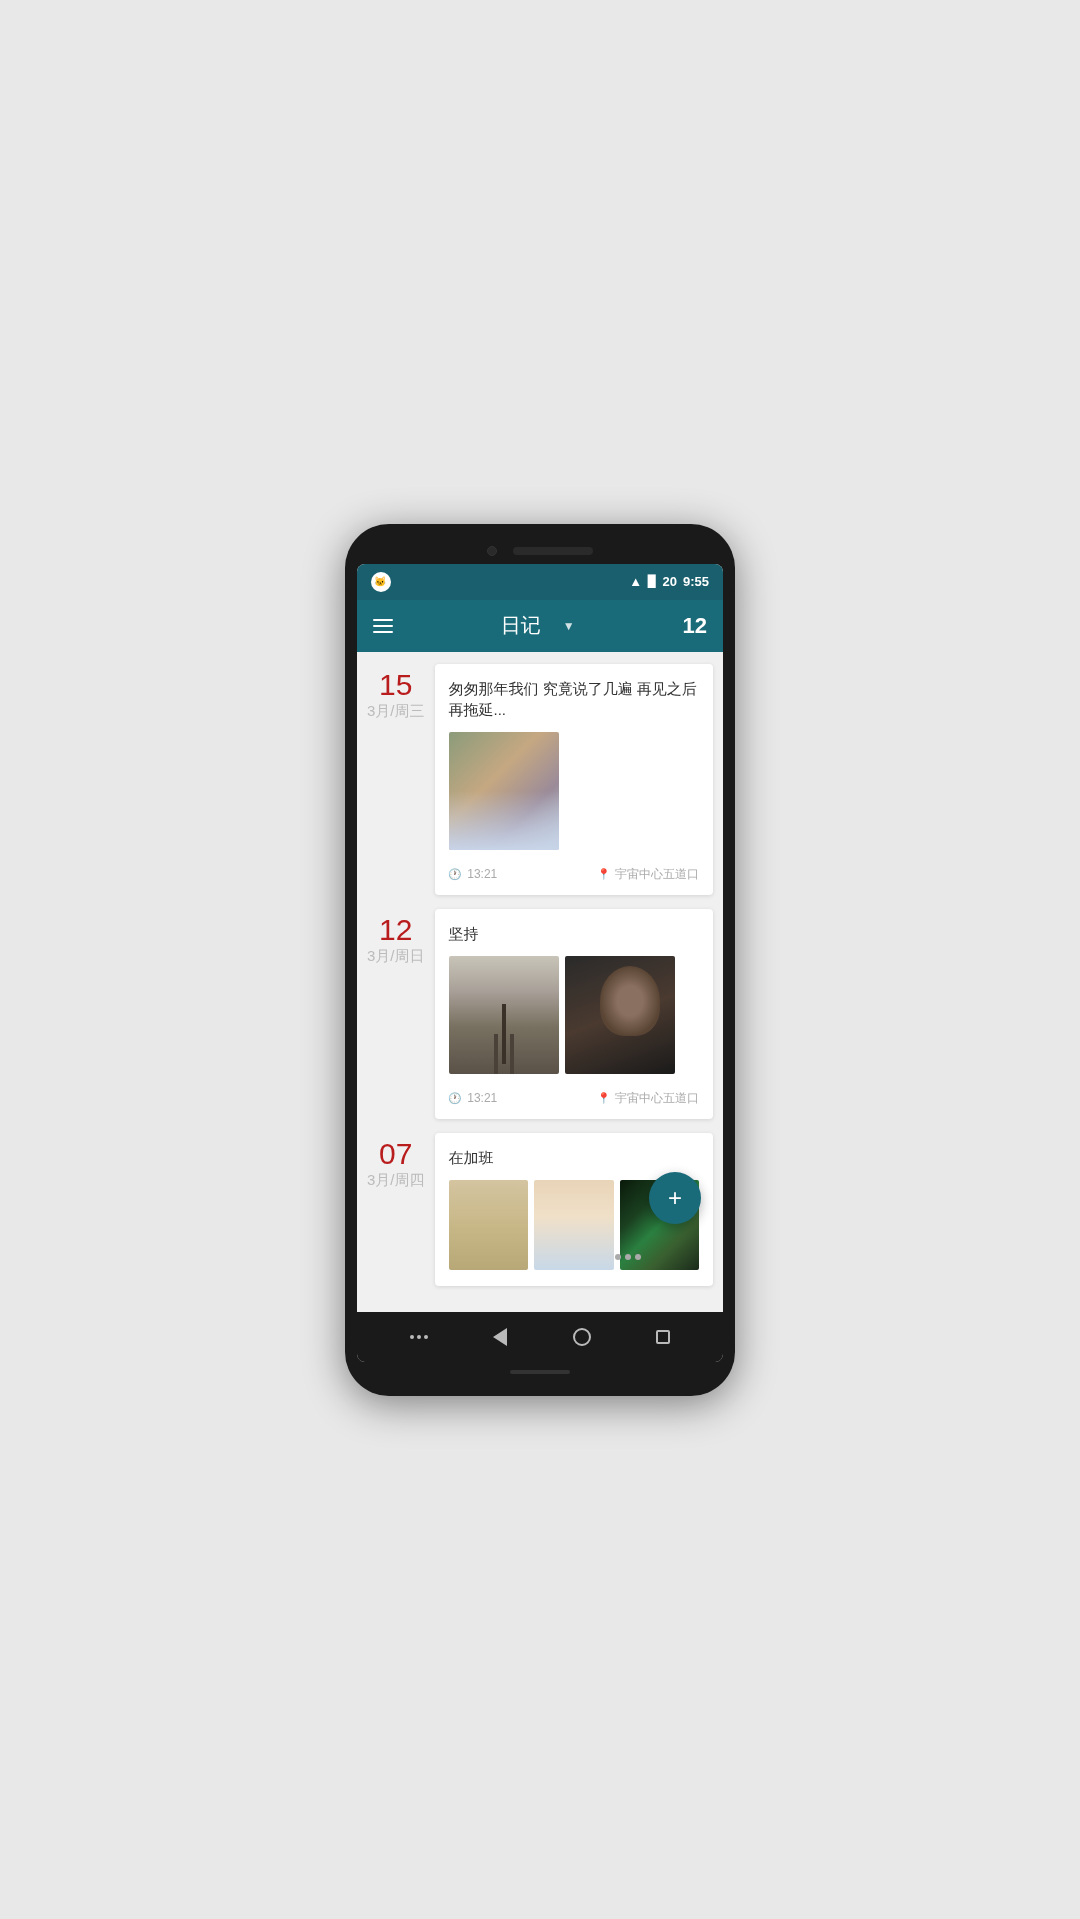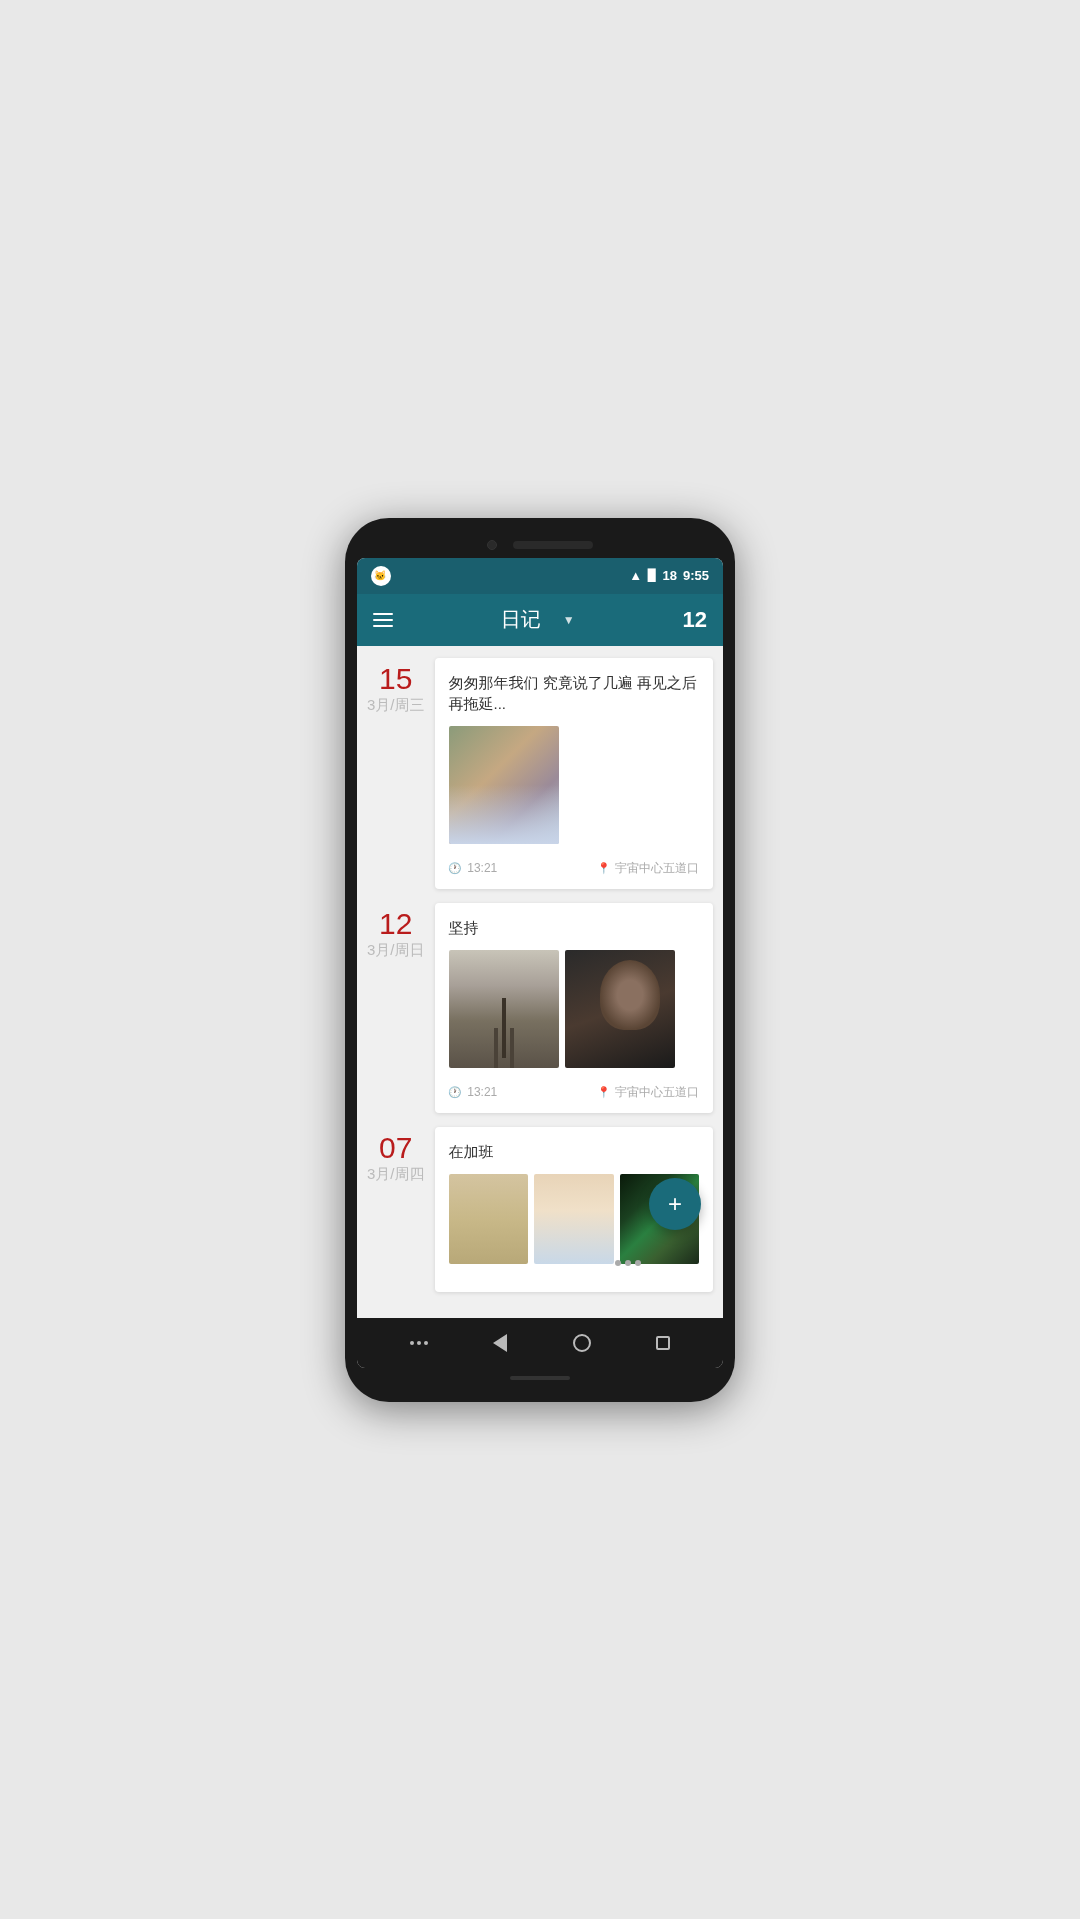--- a/index.html
+++ b/index.html
@@ -300,21 +300,21 @@
       font-size: 11px;
     }
 
     
     .entry-card-partial {
       flex: 1;
       background: white;
       border-radius: 4px;
       box-shadow: 0 1px 4px rgba(0,0,0,0.12);
       overflow: hidden;
-      padding: 14px 14px 16px;
+      padding: 14px 14px 4px;
     }
 
     
     .fab {
       position: absolute;
       bottom: 88px;
       right: 22px;
       width: 52px; height: 52px;
       background: #1a6b7a;
       border-radius: 50%;
@@ -400,21 +400,21 @@
 
   <div class="phone-screen">
 
     <div class="status-bar">
       <div class="status-left">
         <div class="cyanogen-icon">🐱</div>
       </div>
       <div class="status-right">
         <span class="wifi-icon">▲</span>
         <span class="battery-icon">▉</span>
-        <span>18</span>
+        <span>20</span>
         <span>9:55</span>
       </div>
     </div>
 
     <div class="app-bar">
       <div class="hamburger">
         <span></span>
         <span></span>
         <span></span>
       </div>

